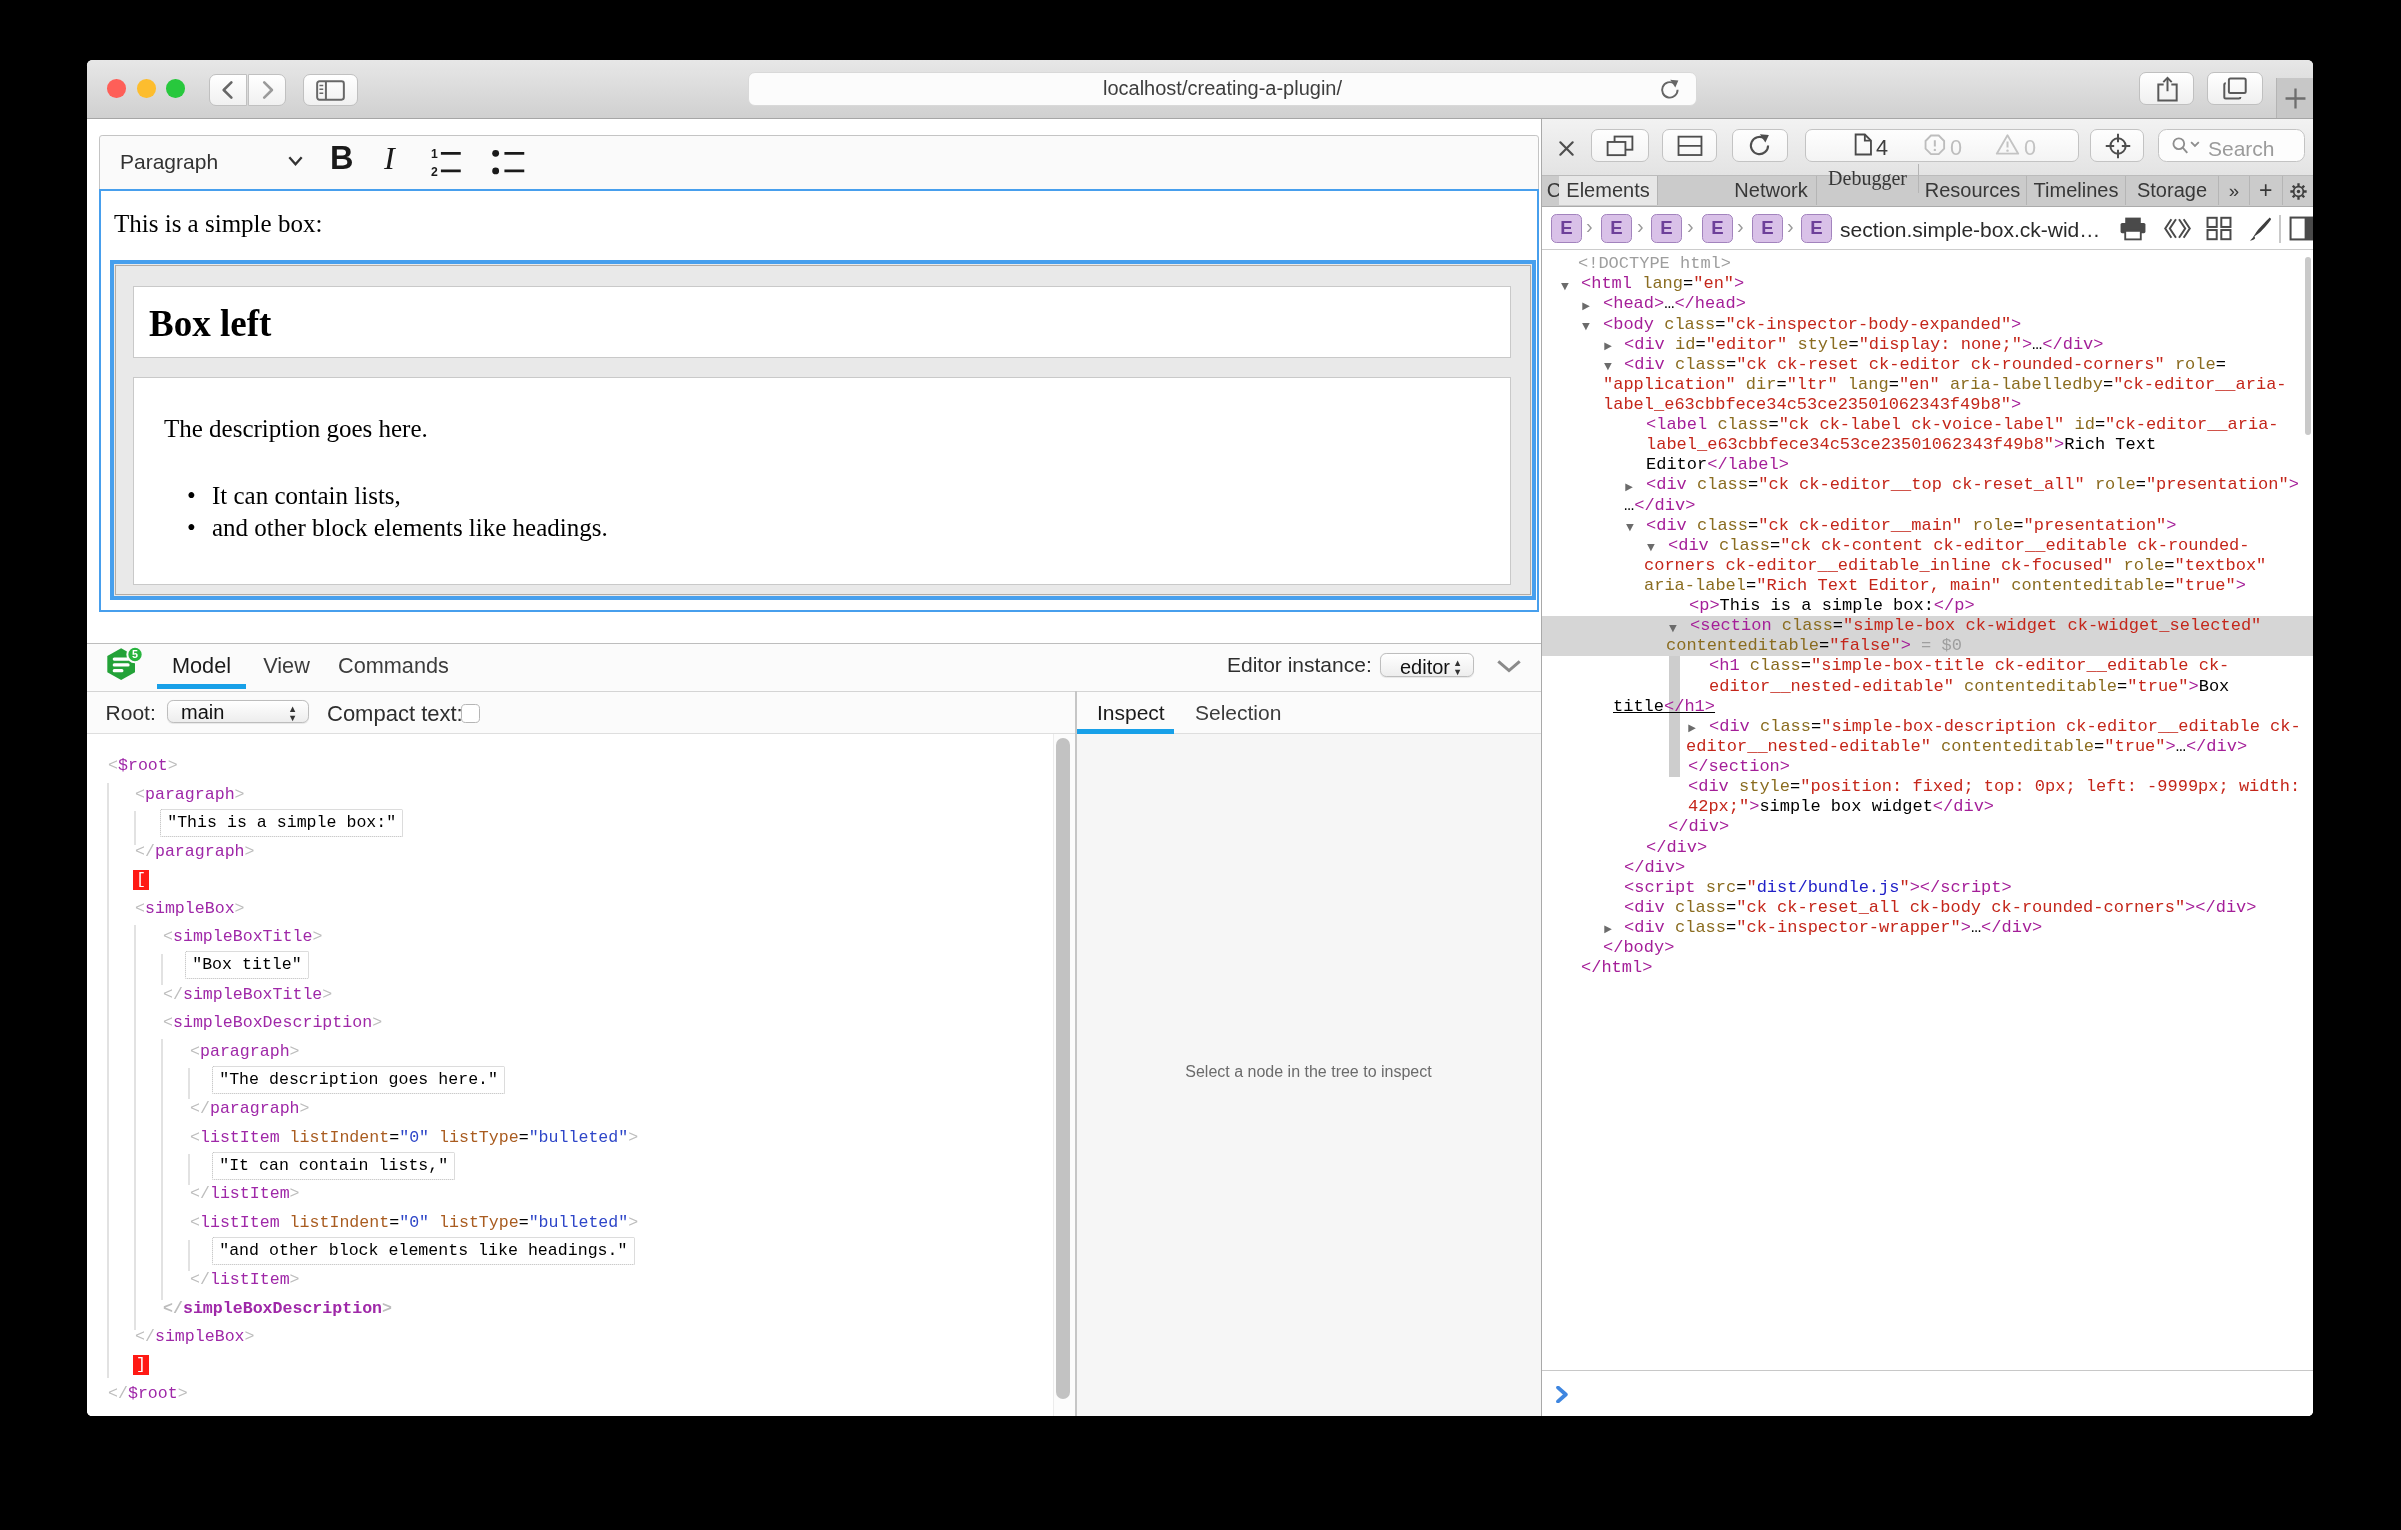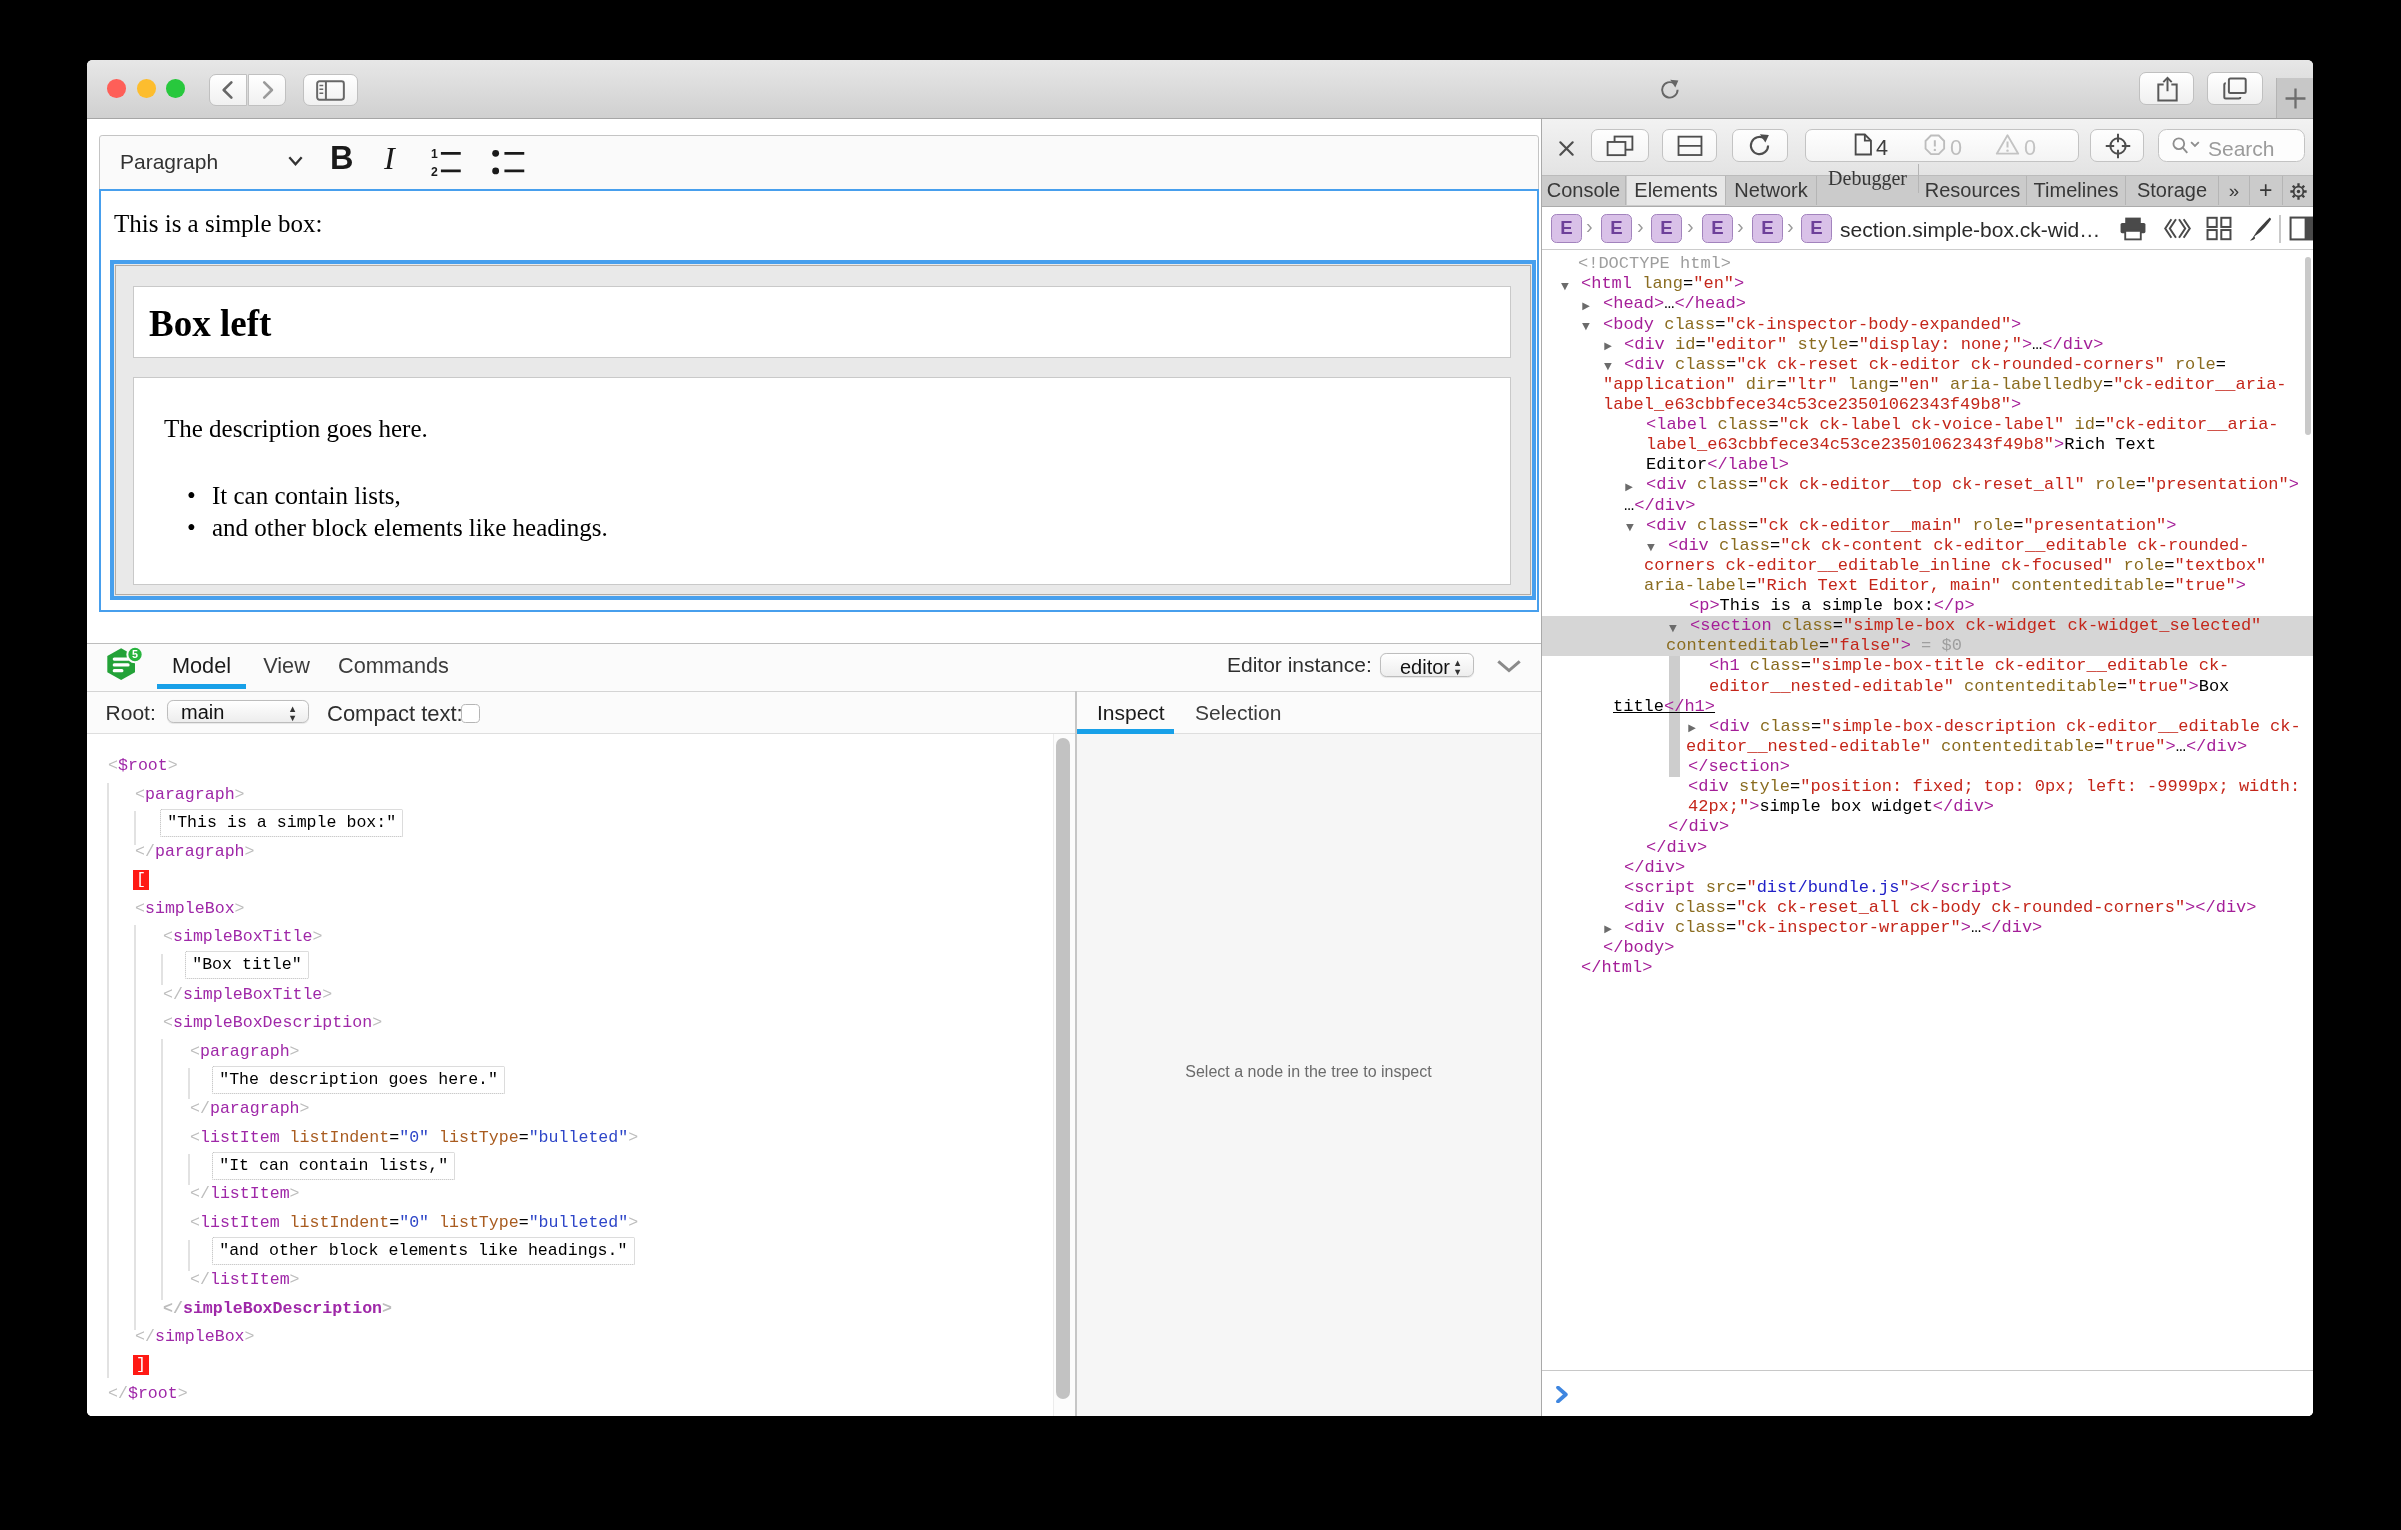--- a/index.html
+++ b/index.html
@@ -78,20 +78,21 @@
         <path d="M8 3 L18 13 L8 23" stroke="#9a9a9a" stroke-width="3.4" fill="none" stroke-linecap="round" stroke-linejoin="round"></path>
       </svg>
     <div class="tbtn" style="left:216px;top:14px;width:55px;height:32px;"></div>
     <svg class="abs" style="left:229px;top:20px;" width="29" height="21" viewBox="0 0 38 27">
         <rect x="1.5" y="1.5" width="35" height="24" rx="3" fill="none" stroke="#676767" stroke-width="2.6"></rect>
         <line x1="13" y1="1.5" x2="13" y2="25.5" stroke="#676767" stroke-width="2.6"></line>
         <line x1="4.5" y1="7" x2="9.5" y2="7" stroke="#676767" stroke-width="2"></line>
         <line x1="4.5" y1="12" x2="9.5" y2="12" stroke="#676767" stroke-width="2"></line>
         <line x1="4.5" y1="17" x2="9.5" y2="17" stroke="#676767" stroke-width="2"></line>
       </svg>
+    <div id="url">localhost/creating-a-plugin/</div>
     <svg class="abs" style="left:1572px;top:19.3px;" width="21.7" height="21.7" viewBox="0 0 28 28">
         <path d="M24 14 a10 10 0 1 1 -4.2 -8.1" stroke="#666" stroke-width="2.5" fill="none"></path>
         <path d="M14.5 1 L25 2 L21 11 Z" fill="#666"></path>
       </svg>
     <div class="tbtn" style="left:2052px;top:11.6px;width:55px;height:33px;"></div>
     <svg class="abs" style="left:2068px;top:15.5px;" width="25" height="26" viewBox="0 0 32 34">
         <path d="M11 11 L4 11 L4 32 L28 32 L28 11 L21 11" fill="none" stroke="#595959" stroke-width="2.6"></path>
         <line x1="16" y1="3.5" x2="16" y2="20" stroke="#595959" stroke-width="2.6"></line>
         <path d="M10.5 8 L16 2.5 L21.5 8" fill="none" stroke="#595959" stroke-width="2.6"></path>
       </svg>
@@ -273,21 +274,21 @@
     </svg>
   <div class="dbtn" style="left:2071px;top:69px;width:147px;height:33px;border-radius:8.5px;background:#fdfdfd;"></div>
   <svg class="abs" style="left:2084px;top:76px;" width="31" height="20" viewBox="0 0 40 26">
       <circle cx="10" cy="10" r="7" fill="none" stroke="#8e8e8e" stroke-width="2.4"></circle>
       <line x1="15" y1="15" x2="21" y2="22" stroke="#8e8e8e" stroke-width="2.4"></line>
       <path d="M26 8 L31 13 L36 8" fill="none" stroke="#8e8e8e" stroke-width="2.4"></path>
     </svg>
   <div class="abs" style="left:2121px;top:77px;font-size:21px;color:#9b9b9b;">Search</div>
   <div id="dtabs"></div>
   <div class="dtab" style="left:1455px;top:116px;width:84px;">Console</div>
-  <div class="dtab" style="left:1540px;top:116px;width:99px;background:#e7e7e7;">Elements</div>
+  <div class="dtab" style="left:1472px;top:116px;width:99px;background:#e7e7e7;">Elements</div>
   <div class="dtab" style="left:1639px;top:116px;width:91px;">Network</div>
   <div class="dtab" style="left:1730px;top:104px;width:102px;font-family:Liberation Serif, serif;">Debugger</div>
   <div class="dtab" style="left:1832px;top:116px;width:108px;">Resources</div>
   <div class="dtab" style="left:1940px;top:116px;width:99px;">Timelines</div>
   <div class="dtab" style="left:2039px;top:116px;width:93px;">Storage</div>
   <div class="dtab" style="left:2132px;top:116px;width:31px;font-size:18.6px;">»</div>
   <div class="dtab" style="left:2163px;top:116px;width:32.5px;font-size:23px;font-weight:400;">+</div>
   <div class="dtab" style="left:2196px;top:116px;width:30px;border-right:none;"></div>
   <svg class="abs" style="left:2201px;top:121px;" width="21" height="21" viewBox="0 0 27 27">
       <g stroke="#3e3e3e" stroke-width="2.2" fill="none">

